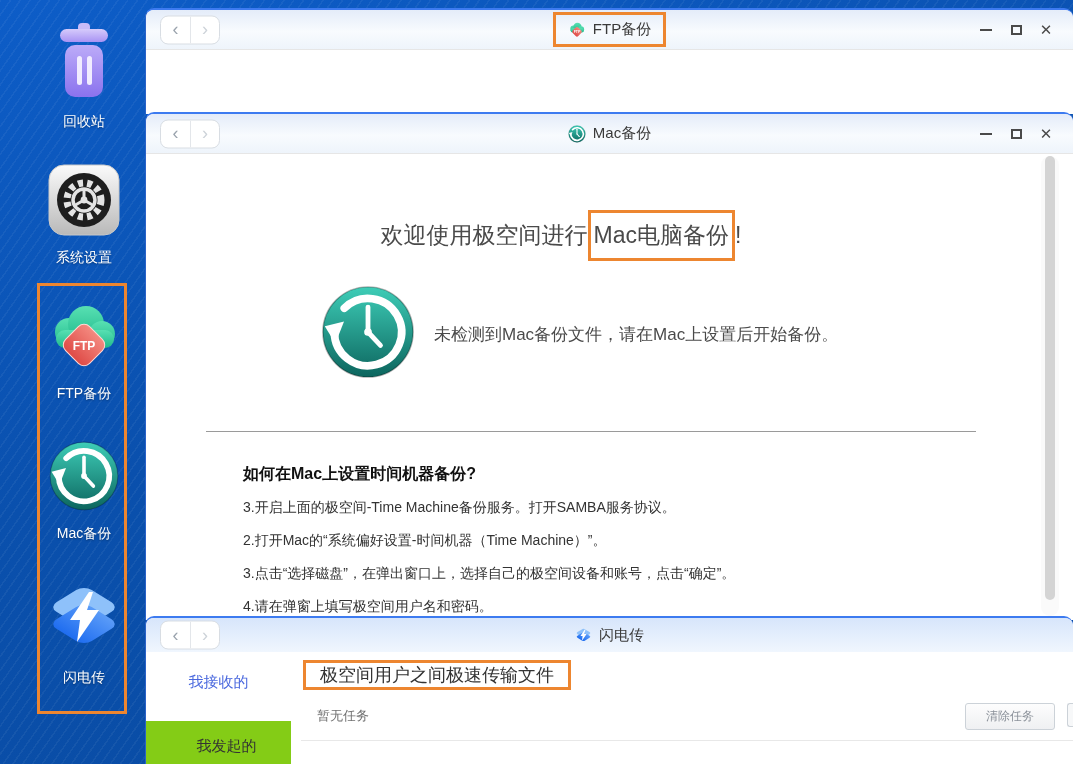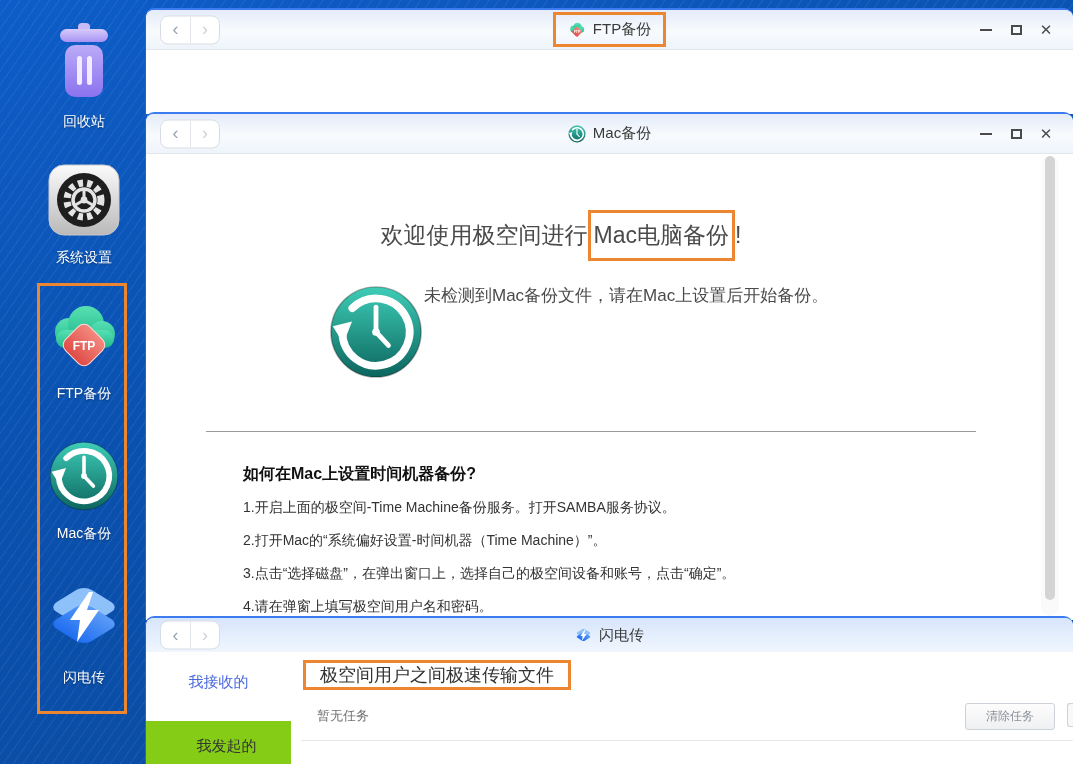--- a/index.html
+++ b/index.html
@@ -46,21 +46,21 @@
   .ctrls { position:absolute; right:20px; top:50%; transform:translateY(-50%); display:flex; align-items:center; gap:16px; }
   .ctrl { display:flex; align-items:center; justify-content:center; width:14px; height:14px; cursor:pointer; }
   .ctrl-min i { display:block; width:12px; height:2px; background:#4a4a4a; }
   .ctrl-max i { display:block; width:11px; height:10px; border:2px solid #4a4a4a; }
   .ctrl-close { font-size:15px; color:#4a4a4a; font-weight:bold; }
 
   
   .mac-content { position:relative; height:466px; overflow:hidden; }
   .welcome { margin-top:56px; width:830px; text-align:center; font-size:23px; color:#4a4a4a; }
   .welcome .hl { display:inline-block; border:3px solid #ED8630; padding:7px 3px; }
-  .tm-row { position:absolute; top:130px; left:182px; display:flex; }
+  .tm-row { position:absolute; top:130px; left:174px; display:flex; align-items:center; gap:18px; }
   .tm-msg { font-size:17px; color:#4a4a4a; }
   .mac-divider { position:absolute; top:277px; left:60px; width:770px; border-top:1px solid #9a9a9a; }
   .howto { position:absolute; top:310px; left:73px;margin-left:24px; }
   .howto-h { font-size:16px; font-weight:bold; color:#111; margin-bottom:14px; }
   .step { font-size:14px; color:#333; margin-bottom:15px; }
 
   .sb-track { position:absolute; right:14px; top:42px; bottom:4px; width:18px; background:#fafafa; border-radius:9px; }
   .sb-thumb { position:absolute; left:4px; top:0; width:10px; height:444px; background:#d4d4d4; border-radius:6px; cursor:pointer; }
 
   
@@ -279,21 +279,21 @@
             <circle cx="50" cy="50" r="4" fill="#ffffff"></circle>
           </svg>
         </span>
         <span class="tm-msg">未检测到Mac备份文件，请在Mac上设置后开始备份。</span>
       </div>
 
       <div class="mac-divider"></div>
 
       <div class="howto">
         <div class="howto-h">如何在Mac上设置时间机器备份?</div>
-        <div class="step">1.开启上面的极空间-Time Machine备份服务。打开SAMBA服务协议。</div>
+        <div class="step">3.开启上面的极空间-Time Machine备份服务。打开SAMBA服务协议。</div>
         <div class="step">2.打开Mac的“系统偏好设置-时间机器（Time Machine）”。</div>
         <div class="step">3.点击“选择磁盘”，在弹出窗口上，选择自己的极空间设备和账号，点击“确定”。</div>
         <div class="step">4.请在弹窗上填写极空间用户名和密码。</div>
       </div>
     </div>
 
     <div class="sb-track">
       <div class="sb-thumb"></div>
     </div>
   </div>

